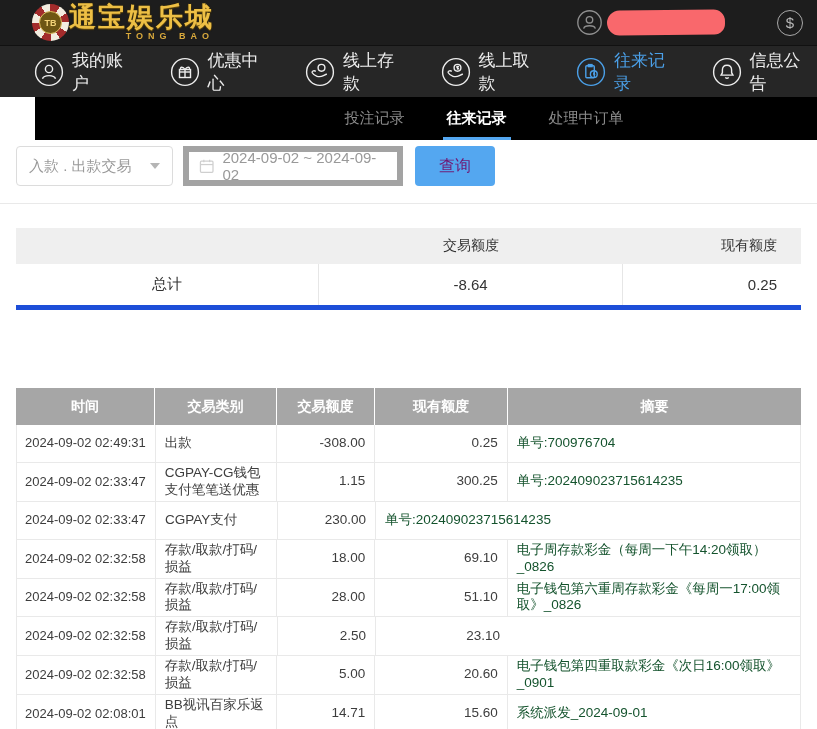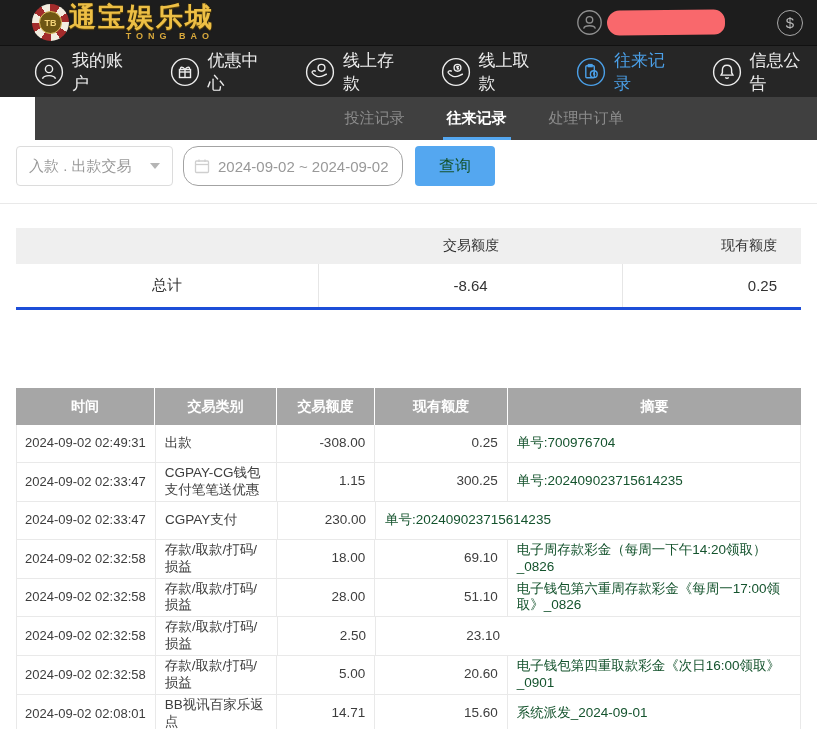--- a/index.html
+++ b/index.html
@@ -27,51 +27,51 @@
 
   
   .mainnav { height:52px; background:#262626; display:flex; align-items:center; gap:30px; padding:0 0 0 34px;
     border-top:1px solid #111; }
   .nav-item { display:flex; align-items:center; gap:8px; color:#ededed; font-size:17px; font-weight:normal;
     cursor:pointer; position:relative; }
   .nav-item svg { display:block; }
   .nav-item.active { color:#4ba0e8; }
 
   
-  .subnav { height:43px; background:#404040; display:flex; justify-content:center; align-items:stretch; gap:42px;
+  .subnav { height:43px; background:#000000; display:flex; justify-content:center; align-items:stretch; gap:42px;
     transform:translateX(0);margin-left:35px; }
   .subnav-inner { display:flex; gap:42px; margin-left:116px; }
   .tab { color:#8c8c8c; font-size:15px; display:flex; align-items:center; cursor:pointer; position:relative; }
   .tab.active { color:#fff; font-weight:bold; }
   .tab.active::after { content:""; position:absolute; left:-4px; right:-4px; bottom:0; height:3px; background:#54a7f0; }
 
   
   .filters { display:flex; align-items:center; margin:6px 16px 0 16px; height:40px; }
   .select { width:157px; height:40px; border:1px solid #dcdcdc; border-radius:4px; display:flex; align-items:center;
     padding:0 12px; color:#999; font-size:15px; cursor:pointer; }
   .caret { margin-left:auto; width:0; height:0; border-left:5px solid transparent; border-right:5px solid transparent;
     border-top:6px solid #b5b5b5; }
-  .datebox { width:220px; height:40px; border:1px solid #a3a3a3; border-radius:15px; display:flex; align-items:center;
+  .datebox { width:220px; height:40px; border:6px solid #a3a3a3; border-radius:0; display:flex; align-items:center;
     gap:8px; padding:0 10px; color:#999; font-size:15px; margin-left:10px; cursor:pointer; }
   .datebox svg { color:#cfcfcf; }
   .btn-group { display:flex; margin-left:17px; }
   .qbtn { width:78px; height:40px; background:#fff; border:1px solid #dcdcdc; color:#c6c6c6; font-size:15px;
     display:flex; align-items:center; justify-content:center; cursor:pointer; margin-left:-1px; }
   .qbtn:first-child { border-radius:4px 0 0 4px; margin-left:0; }
   .qbtn:last-child { border-radius:0 4px 4px 0; }
   .qbtn.active { border:1px solid #54a7f0; color:#54a7f0; z-index:2; }
-  .search-btn { width:80px; height:40px; margin-left:12px; background:#54a7f0; color:#14532d; font-size:16px;
+  .search-btn { width:80px; height:40px; margin-left:12px; background:#54a7f0; color:#701a75; font-size:16px;
     border:none; border-radius:4px; display:flex; align-items:center; justify-content:center; cursor:pointer; }
 
   .hr { height:1px; background:#e9e9e9; margin-top:17px; }
 
   
   .summary { margin:24px 16px 0 16px; }
   .sum-head { display:flex; height:36px; background:#efefef; align-items:center; font-size:14px; color:#333; }
-  .sum-body { display:flex; height:46px; align-items:stretch; border-bottom:3px solid #1d4ed8; font-size:15px; color:#333; }
+  .sum-body { display:flex; height:46px; align-items:stretch; border-bottom:5px solid #1d4ed8; font-size:15px; color:#333; }
   .sc1 { width:303px; } .sc2 { width:304px; text-align:center; } .sc3 { width:178px; text-align:right; padding-right:24px; }
   .sum-body div { display:flex; align-items:center; }
   .sum-body .sc1 { justify-content:center; border-right:1px solid #e6e6e6; }
   .sum-body .sc2 { justify-content:center; border-right:1px solid #e6e6e6; }
   .sum-body .sc3 { justify-content:flex-end; }
 
   
   .dtable { margin:78px 16px 0 16px; font-size:13.5px; }
   .thead { display:flex; height:37px; background:#a6a6a6; color:#fff; font-weight:bold; font-size:14px; }
   .thead > div { display:flex; align-items:center; justify-content:center; border-right:1px solid #fff; }

